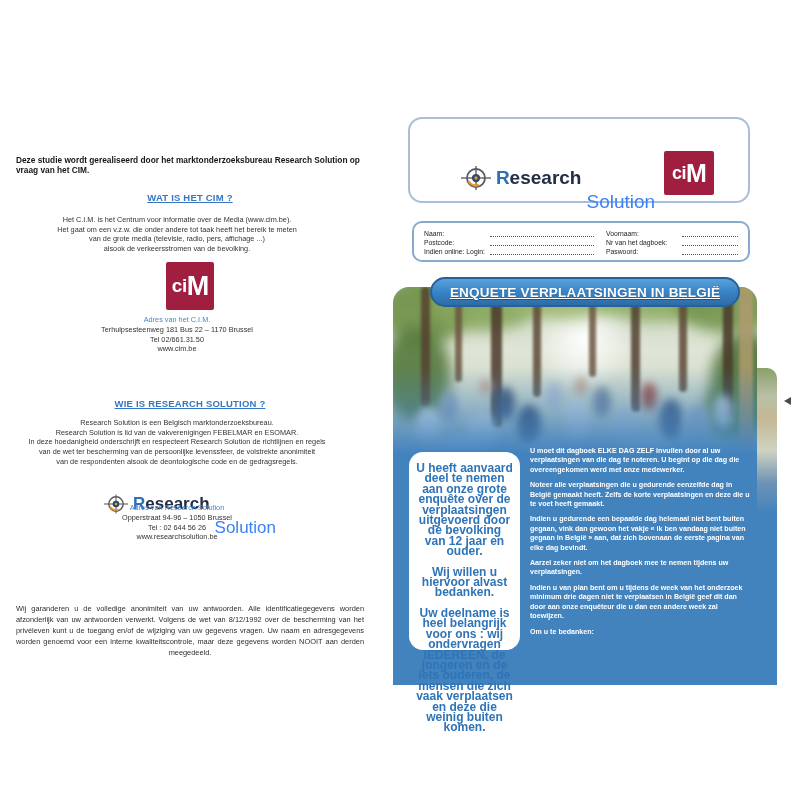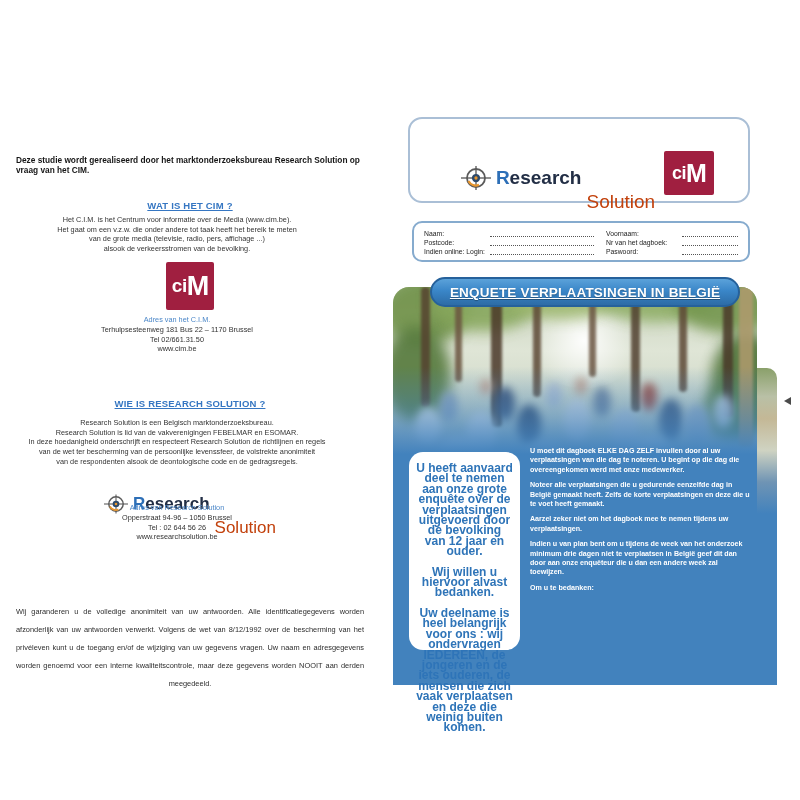--- a/index.html
+++ b/index.html
@@ -16,25 +16,25 @@
   .cim-sq{display:flex;align-items:center;justify-content:center;background:#a01f40;
           color:#fff;font-weight:bold;border-radius:2px;}
   .cim-sq .ci{letter-spacing:-.5px;}
   .cim-sq .m{letter-spacing:-1px;}
   .lp-cim{left:166px;top:262px;width:48px;height:48px;}
   .lp-cim .ci{font-size:19px;} .lp-cim .m{font-size:27px;line-height:20px;}
 
   .rs-logo{display:flex;align-items:center;justify-content:center;gap:5px;}
   .rs-word{font-weight:bold;color:#222e45;}
   .rs-word .r1{color:#2d6fb7;}
-  .rs-sol{color:#c2410c;font-weight:normal;margin-top:48px;}
+  .rs-sol{color:#3b82f6;font-weight:normal;margin-top:48px;}
   .lp-rslogo{left:15px;top:470px;width:350px;}
   .lp-rslogo .rs-word,.lp-rslogo .rs-sol{font-size:17px;}
 
-  .lp-footer{left:16px;top:603px;width:348px;font-size:7.4px;line-height:18px;
+  .lp-footer{left:16px;top:603px;width:348px;font-size:7.4px;line-height:11px;
              text-align:justify;text-align-last:center;color:#2c2c2c;}
 
   
   .header-box{left:408px;top:117px;width:342px;height:86px;background:#fff;
               border:2px solid #aabfd6;border-radius:14px;box-sizing:border-box;}
   .hb-rs{left:458px;top:143px;width:200px;}
   .hb-rs .rs-word,.hb-rs .rs-sol{font-size:19px;}
   .hb-cim{left:664px;top:151px;width:50px;height:44px;}
   .hb-cim .ci{font-size:18px;} .hb-cim .m{font-size:25px;line-height:18px;}
 
@@ -81,21 +81,21 @@
 
   .ticon{display:inline-block;}
 </style>
 </head>
 <body>
 
 <div class="page">
 
   <div class="abs lp-intro">Deze studie wordt gerealiseerd door het marktonderzoeksbureau Research Solution op vraag van het CIM.</div>
 
-  <div class="abs lp-head" style="top:200px;">WAT IS HET CIM ?</div>
+  <div class="abs lp-head" style="top:192px;">WAT IS HET CIM ?</div>
   <div class="abs lp-block" style="top:215px;">
     <div>Het C.I.M. is het Centrum voor informatie over de Media (www.cim.be).</div>
     <div>Het gaat om een v.z.w. die onder andere tot taak heeft het bereik te meten</div>
     <div>van de grote media (televisie, radio, pers, affichage ...)</div>
     <div>alsook de verkeersstromen van de bevolking.</div>
   </div>
 
   <div class="abs lp-cim cim-sq">
     <span class="ci">ci</span>
       <span class="m">M</span>
@@ -228,19 +228,20 @@
 
   <div class="abs white-box">
     <p>U heeft aanvaard deel te nemen aan onze grote enquête over de verplaatsingen uitgevoerd door de bevolking van 12 jaar en ouder.</p>
     <p>Wij willen u hiervoor alvast bedanken.</p>
     <p>Uw deelname is heel belangrijk voor ons : wij ondervragen IEDEREEN, de jongeren en de iets ouderen, de mensen die zich vaak verplaatsen en deze die weinig buiten komen.</p>
   </div>
 
   <div class="abs panel-text">
     <p>U moet dit dagboek ELKE DAG ZELF invullen door al uw verplaatsingen van die dag te noteren. U begint op die dag die overeengekomen werd met onze medewerker.</p>
     <p>Noteer alle verplaatsingen die u gedurende eenzelfde dag in België gemaakt heeft. Zelfs de korte verplaatsingen en deze die u te voet heeft gemaakt.</p>
+    <p>Indien u gedurende een bepaalde dag helemaal niet bent buiten gegaan, vink dan gewoon het vakje « ik ben vandaag niet buiten gegaan in België » aan, dat zich bovenaan de eerste pagina van elke dag bevindt.</p>
     <p>Aarzel zeker niet om het dagboek mee te nemen tijdens uw verplaatsingen.</p>
     <p>Indien u van plan bent om u tijdens de week van het onderzoek  minimum drie dagen niet te verplaatsen in België geef dit dan door aan onze enquêteur die u dan een andere week zal toewijzen.</p>
     <p class="p6h">Om u te bedanken:</p>
   </div>
 
   <span class="abs artifact"></span>
 </div>
 
 </body></html>

